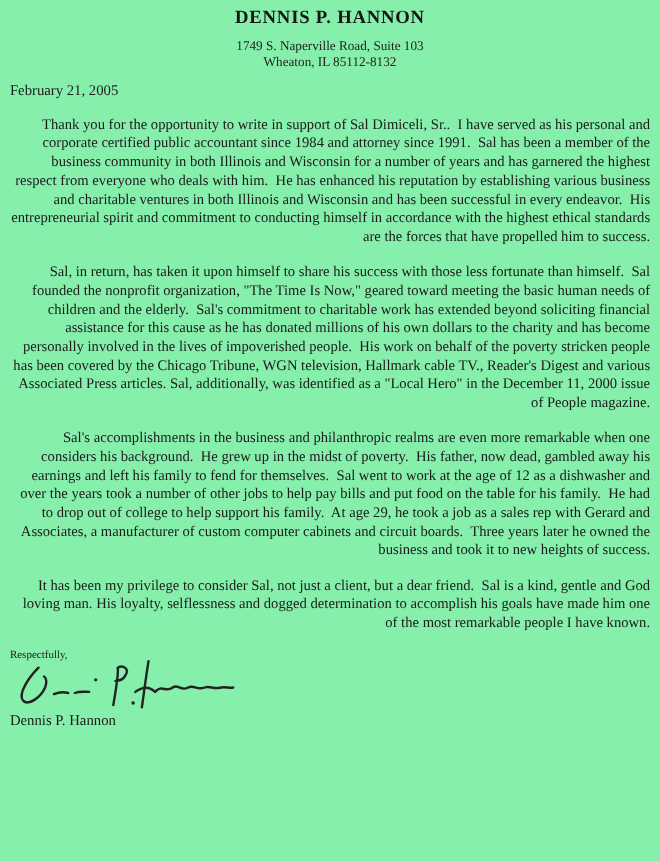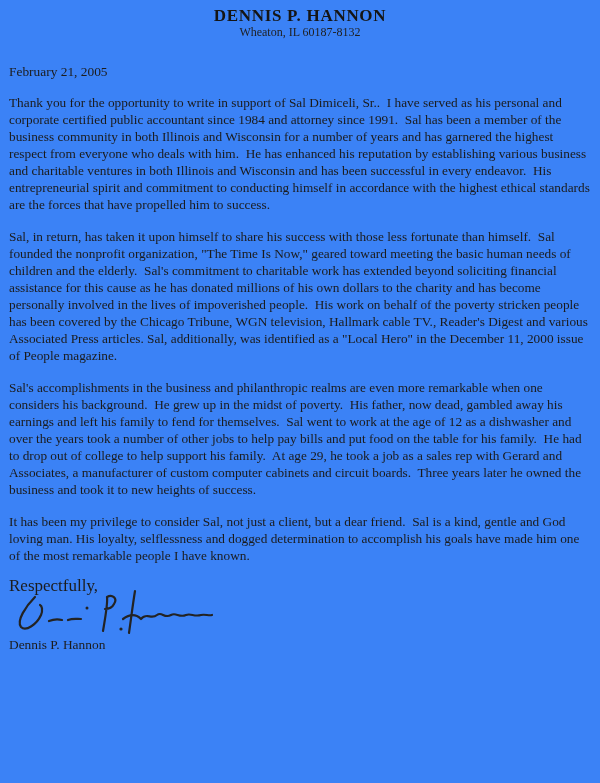--- a/index.html
+++ b/index.html
@@ -1,58 +1,59 @@
 <!DOCTYPE html>
 <html><head>
 <meta charset="utf-8">
 <style>
   html,body{margin:0;padding:0;background:#e9e9e9;}
   .page{
     width:600px;height:783px;box-sizing:border-box;
-    background:#3b82f6;
+    background:#86efac;
     color:#1c1c1c;
     font-family:"Liberation Serif","DejaVu Serif",serif;
     padding:6px 9px 0 9px;
     overflow:hidden;
     position:relative;
   }
   .letterhead{text-align:center;}
   .lh-name{
     font-size:17px;font-weight:bold;letter-spacing:.7px;
     line-height:19px;color:#151515;
   }
   .lh-title{
     font-size:14.5px;font-style:italic;margin-top:5px;line-height:17px;
     font-family:"DejaVu Serif",serif;color:#222;
   }
   .lh-addr{font-size:12px;line-height:15px;color:#1f1f1f;}
   .lh-addr.first{margin-top:9px;}
-  .date-line{font-size:13.4px;line-height:17px;margin-top:23px;}
+  .date-line{font-size:13.4px;line-height:17px;margin-top:9px;}
   .salutation{font-size:13.4px;line-height:17px;margin-top:28px;}
   .body-block{margin:0;}
   .para{
     font-size:13.3px;line-height:17px;margin:14px 0 0 0;
-    white-space:pre-wrap;text-align:left;color:#1b1b1b;
+    white-space:pre-wrap;text-align:right;color:#1b1b1b;
   }
   .para + .para{margin-top:15px;}
   .para .it{}
-  .closing{font-size:17px;line-height:17px;margin-top:13px;}
+  .closing{font-size:10px;line-height:17px;margin-top:13px;}
   .signature-svg{display:block;margin:-5px 0 0 4px;}
   .sig-line{stroke:#232323;stroke-width:2.2;fill:none;stroke-linecap:round;stroke-linejoin:round;}
   .sig-dot{fill:#232323;stroke:none;}
   .sig-name{font-size:13.4px;line-height:16px;margin-top:-2px;}
 </style>
 </head>
 <body>
 
 <div class="page">
 
   <header class="letterhead">
     <div class="lh-name">DENNIS P. HANNON</div>
-    <div class="lh-addr">Wheaton, IL 60187-8132</div>
+    <div class="lh-addr first">1749 S. Naperville Road, Suite 103</div>
+    <div class="lh-addr">Wheaton, IL 85112-8132</div>
   </header>
 
   <div class="date-line">February 21, 2005</div>
 
 
   <div class="body-block" id="paragraphs">
       <p class="para"><span>Thank you for the opportunity to write in support of Sal Dimiceli, Sr..  I have served as his personal and corporate certified public accountant since 1984 and attorney since 1991.  Sal has been a member of the business community in both Illinois and Wisconsin for a number of years and has garnered the highest respect from everyone who deals with him.  He has enhanced his reputation by establishing various business and charitable ventures in both Illinois and Wisconsin and has been successful in every endeavor.  His entrepreneurial spirit and commitment to conducting himself in accordance with the highest ethical standards are the forces that have propelled him to success.</span></p>
       <p class="para"><span>Sal, in return, has taken it upon himself to share his success with those less fortunate than himself.  Sal founded the nonprofit organization, "The Time Is Now," geared toward meeting the basic human needs of children and the elderly.  Sal's commitment to charitable work has extended beyond soliciting financial assistance for this cause as he has donated millions of his own dollars to the charity and has become personally involved in the lives of impoverished people.  His work on behalf of the poverty stricken people has been covered by the </span><span class="it">Chicago Tribune, WGN television, Hallmark cable TV., Reader's Digest</span><span> and various Associated Press articles. Sal, additionally, was identified as a "Local Hero" in the December 11, 2000 issue of </span><span class="it">People</span><span> magazine.</span></p>
       <p class="para"><span>Sal's accomplishments in the business and philanthropic realms are even more remarkable when one considers his background.  He grew up in the midst of poverty.  His father, now dead, gambled away his earnings and left his family to fend for themselves.  Sal went to work at the age of 12 as a dishwasher and over the years took a number of other jobs to help pay bills and put food on the table for his family.  He had to drop out of college to help support his family.  At age 29, he took a job as a sales rep with Gerard and Associates, a manufacturer of custom computer cabinets and circuit boards.  Three years later he owned the business and took it to new heights of success.</span></p>
       <p class="para"><span>It has been my privilege to consider Sal, not just a client, but a dear friend.  Sal is a kind, gentle and God loving man. His loyalty, selflessness and dogged determination to accomplish his goals have made him one of the most remarkable people I have known.</span></p>

